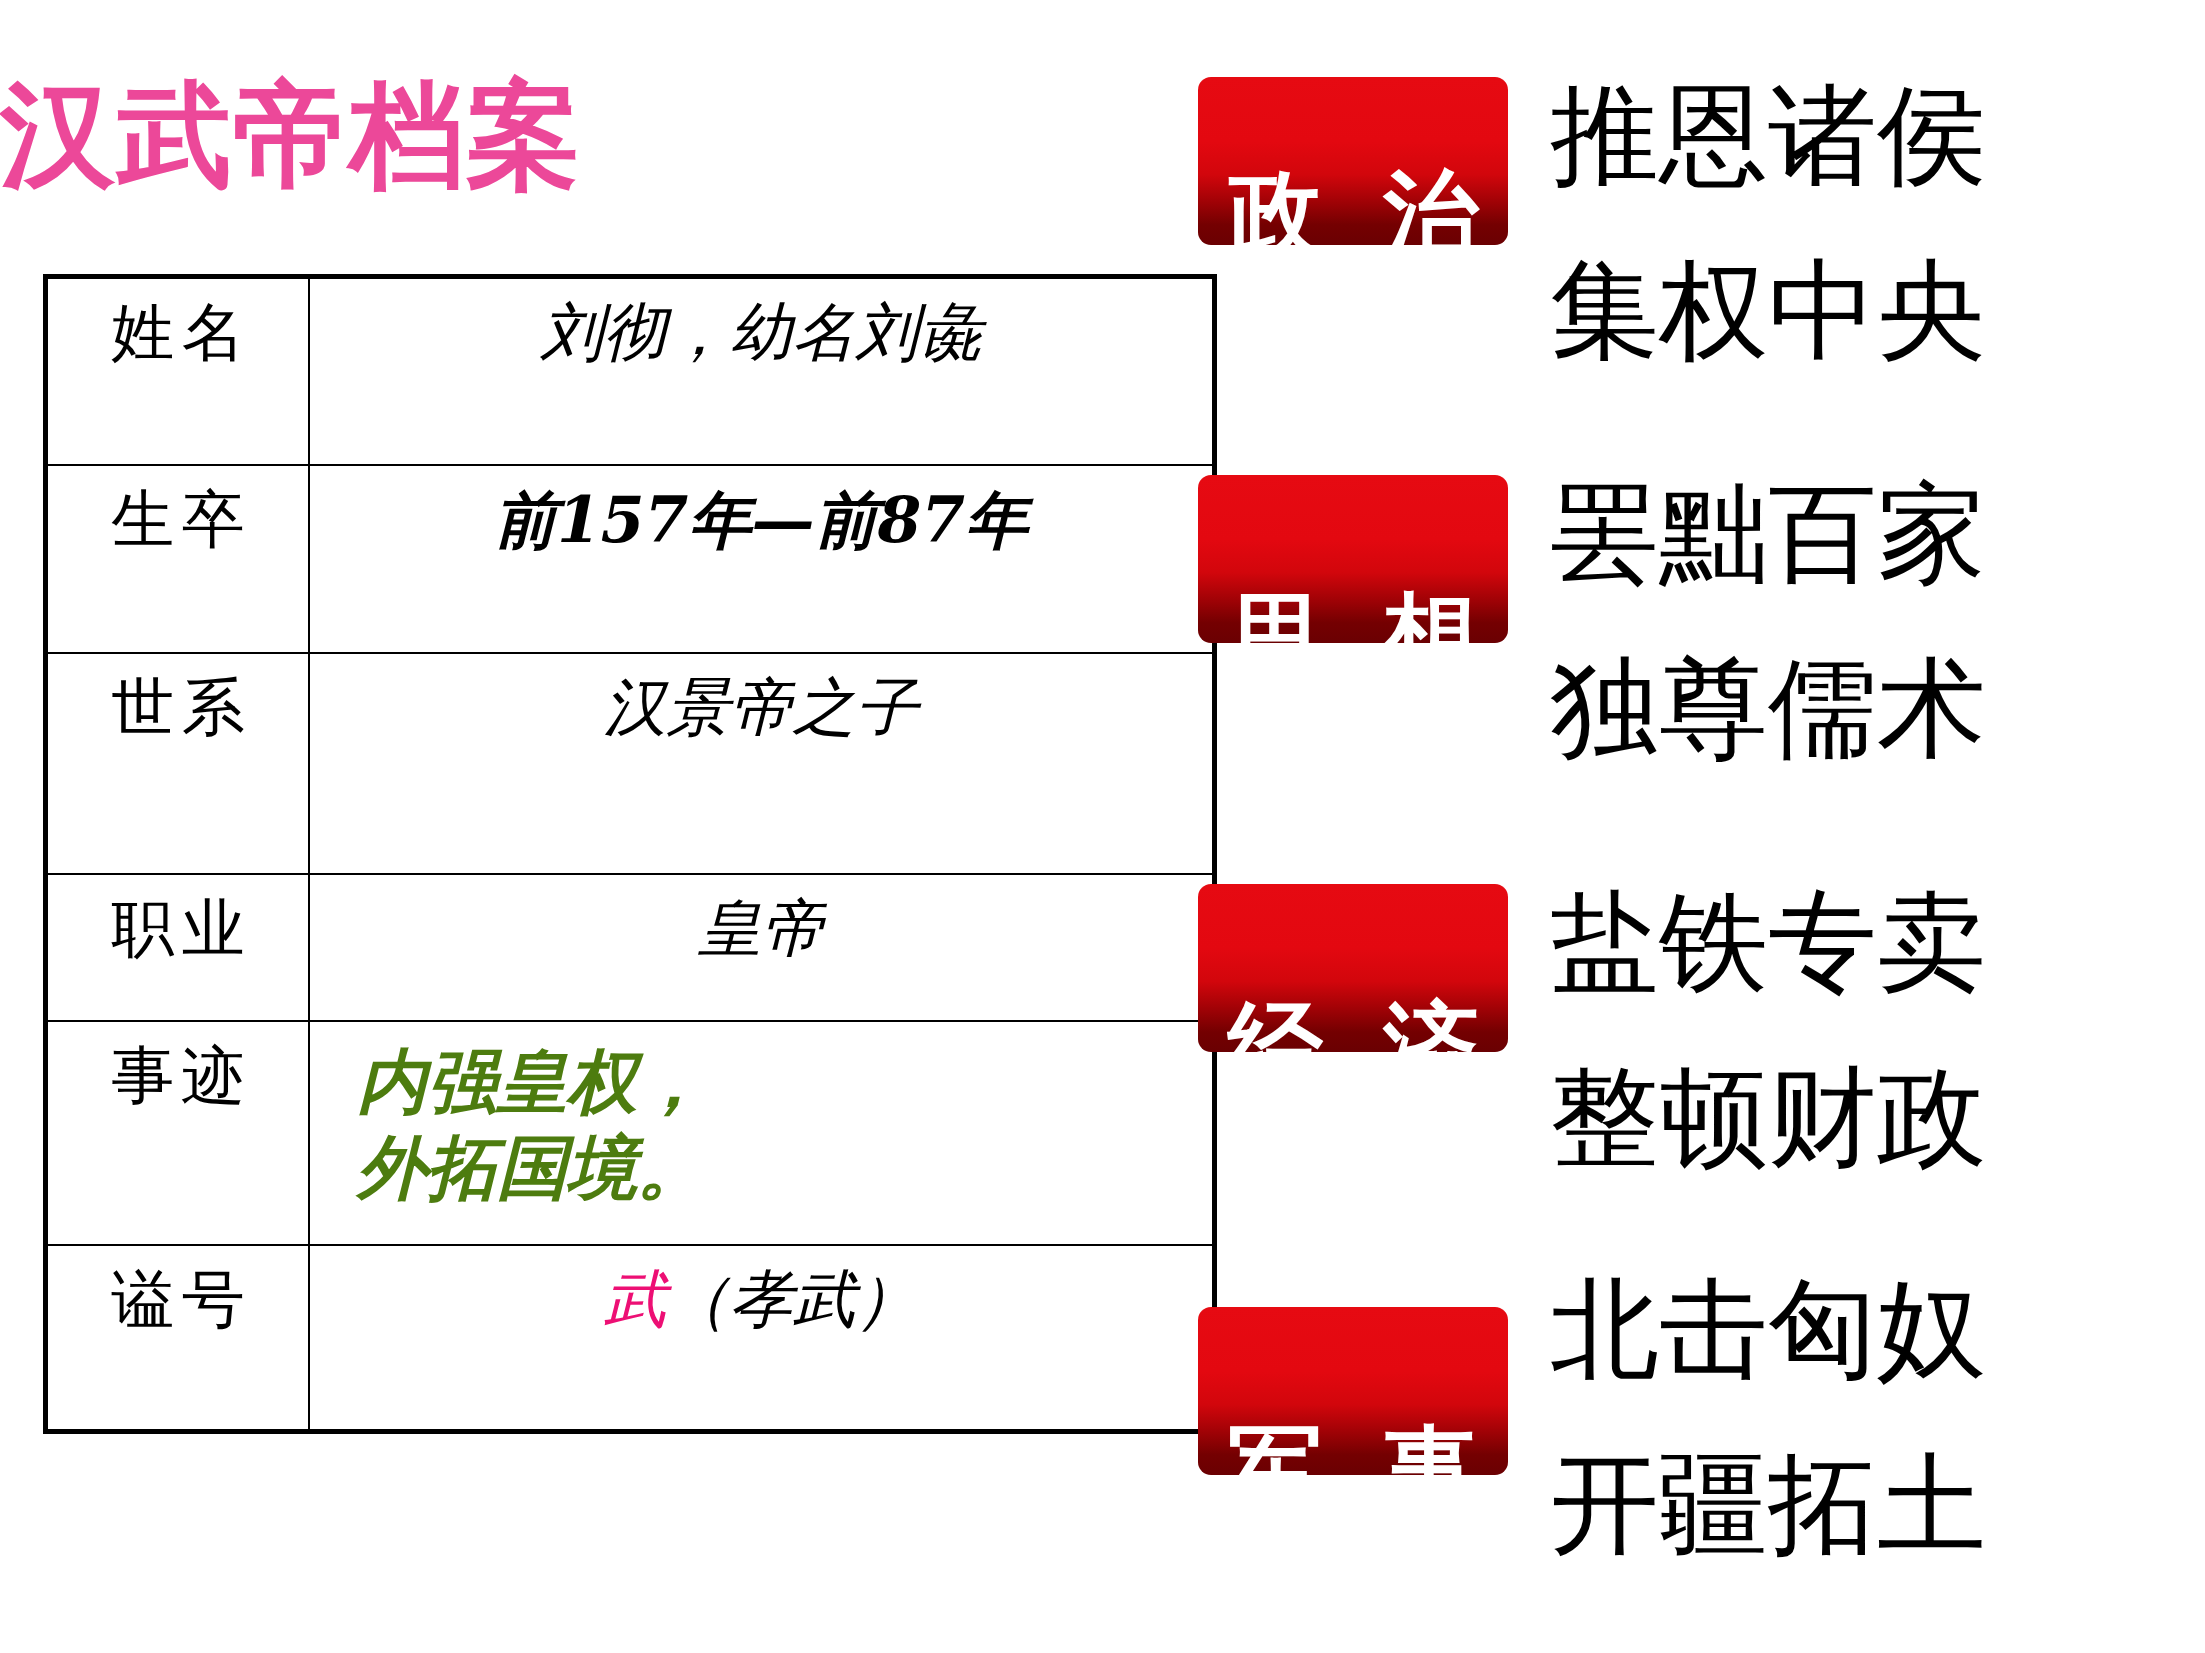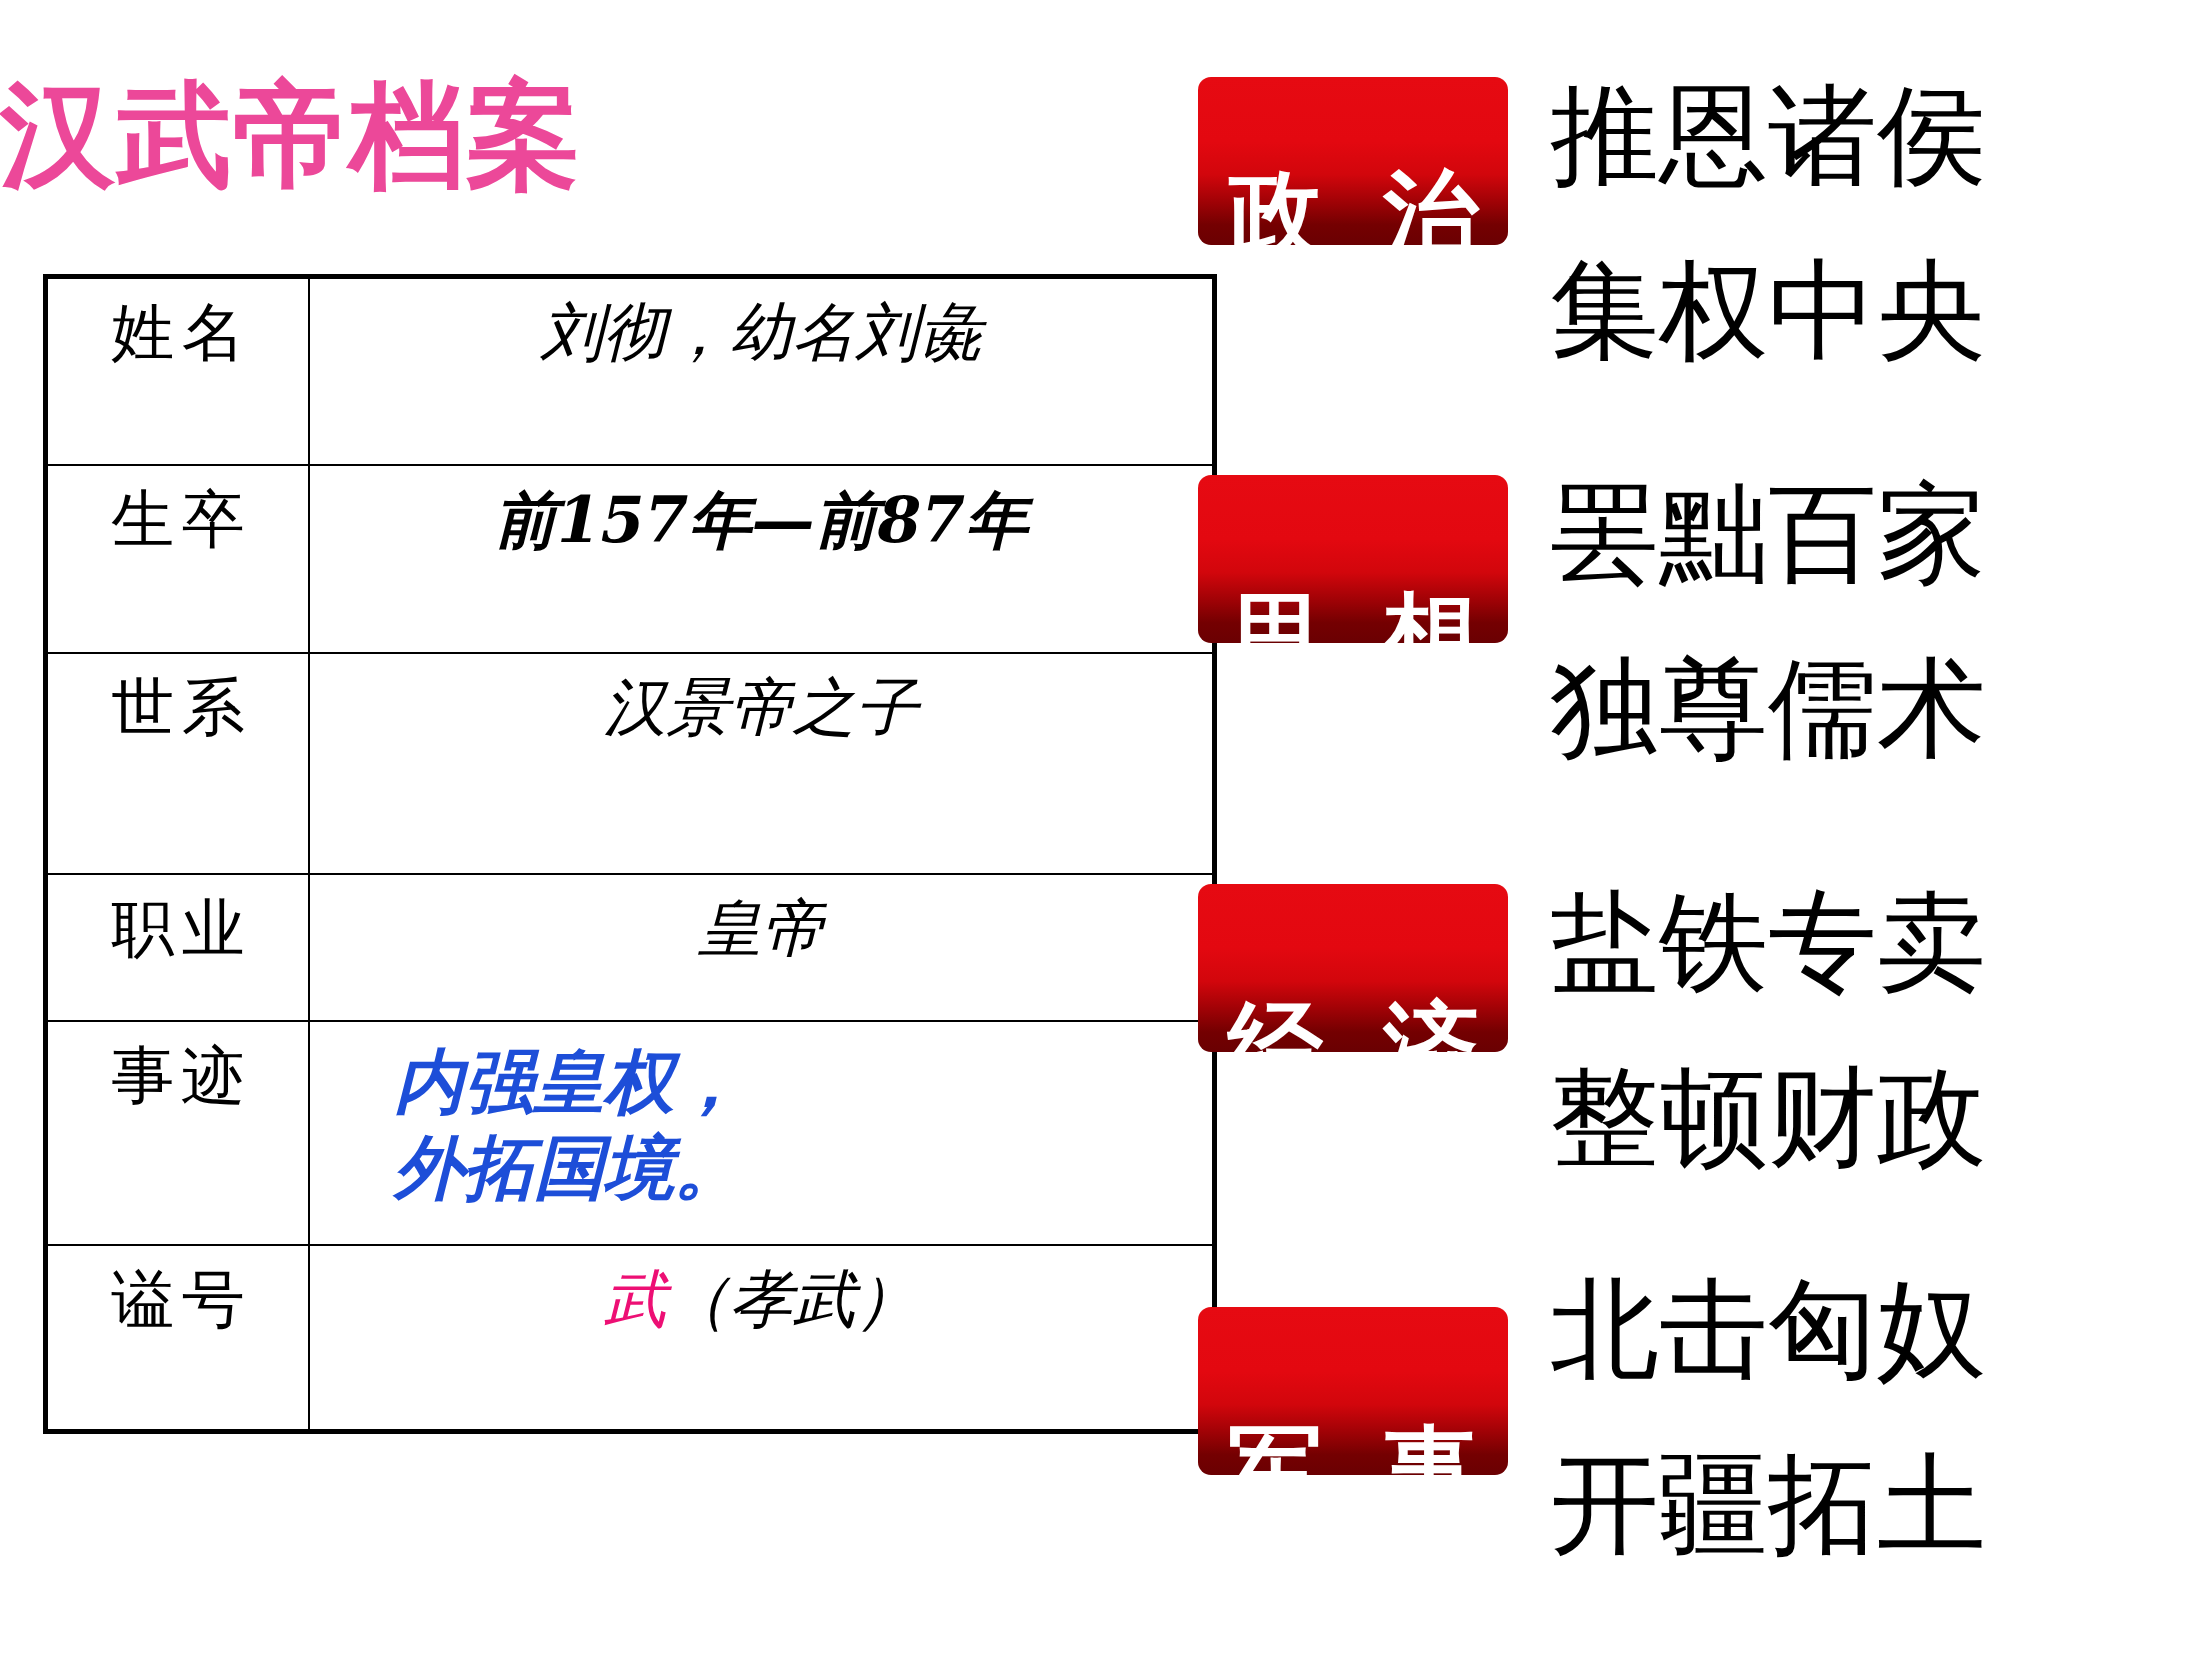--- a/index.html
+++ b/index.html
@@ -77,26 +77,26 @@
     text-align: center;
     letter-spacing: 7.7px;
     text-indent: 7.7px;
   }
   .value-cell .cell-inner {
     text-align: center;
     font-style: italic;
   }
   .value-cell .cell-inner.bold { font-weight: bold; }
   .value-cell .cell-inner.red {
-    color: #1d4ed8;
+    color: #4d7c0f;
     font-weight: bold;
     font-size: 70px;
     line-height: 1.24;
     text-align: left;
-    padding-left: 84px;
+    padding-left: 47px;
   }
   .shihao-mark { color: #ED0F74; }
 
   .row-h1 { height: 188px; }
   .row-h2 { height: 188px; }
   .row-h3 { height: 221px; }
   .row-h4 { height: 147px; }
   .row-h5 { height: 224px; }
   .row-h6 { height: 187px; }
 

